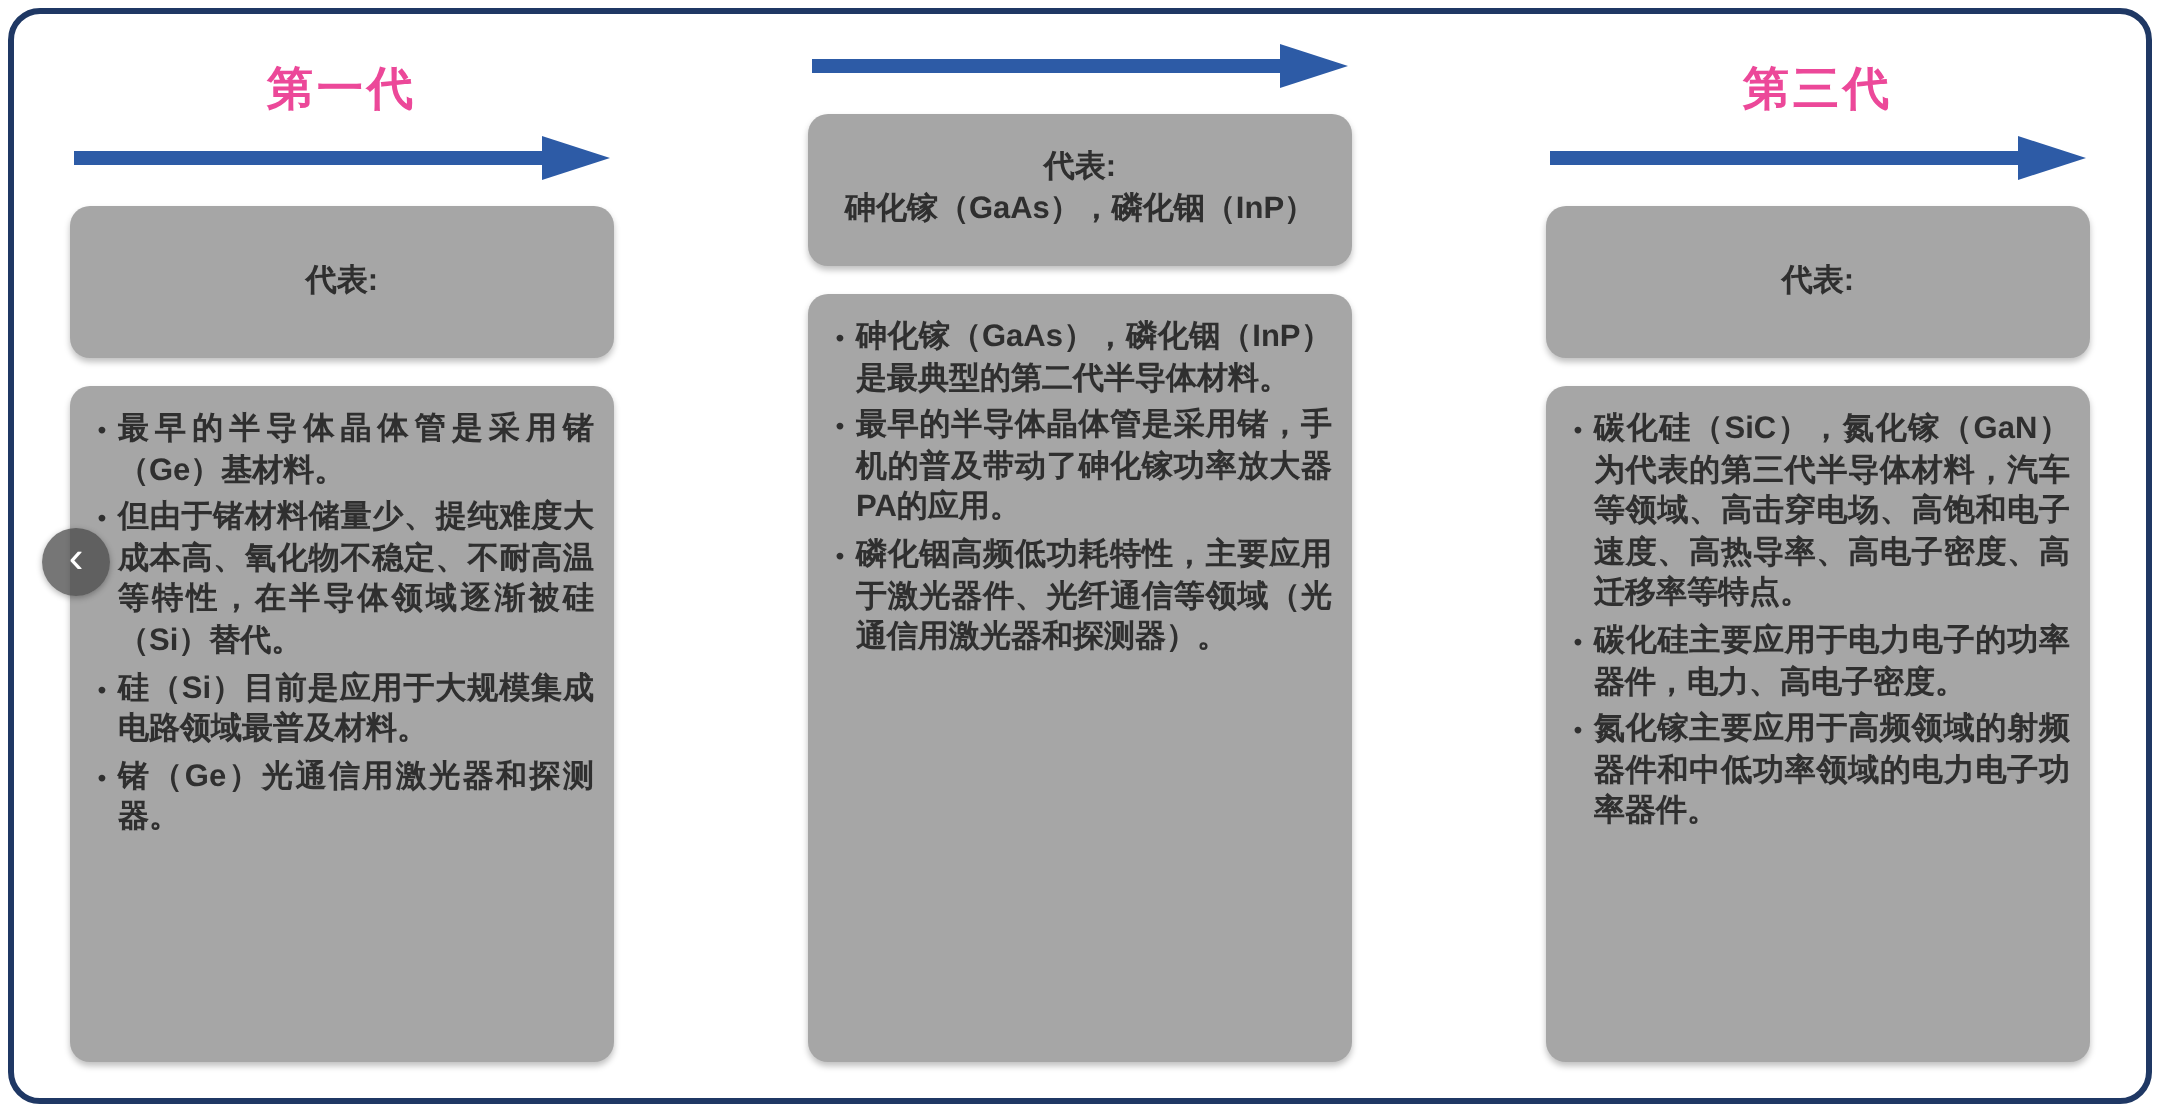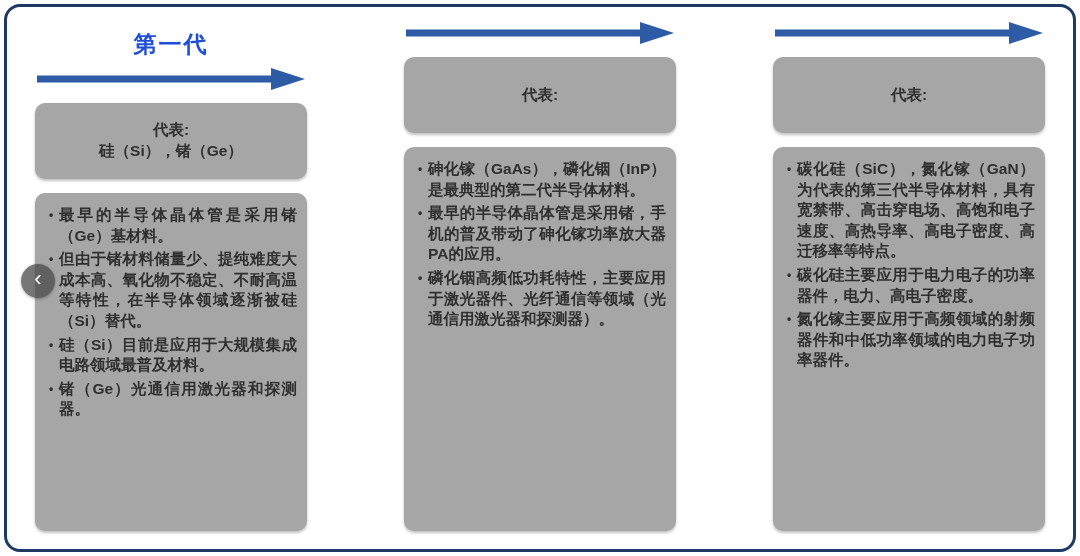--- a/index.html
+++ b/index.html
@@ -25,21 +25,21 @@
   }
   .column {
     width: 272px;
     display: flex;
     flex-direction: column;
   }
   .gen-title {
     text-align: center;
     font-size: 23px;
     font-weight: bold;
-    color: #1d4ed8;
+    color: #ec4899;
     letter-spacing: 2px;
     padding: 8px 0 7px 0;
   }
   .arrow { height: 24px; margin-bottom: 12px; }
   .arrow svg { display: block; width: 100%; height: 100%; }
   .rep-box {
     background: #a6a6a6;
     border-radius: 10px;
     min-height: 76px;
     display: flex;
@@ -109,21 +109,20 @@
     <section class="column">
       <h2 class="gen-title">第一代</h2>
       <div class="arrow">
         <svg viewBox="0 0 272 24" preserveAspectRatio="none" aria-hidden="true">
           <line x1="2" y1="12" x2="238" y2="12" stroke="#2d5ba6" stroke-width="7"></line>
           <polygon points="236,1 270,12 236,23" fill="#2d5ba6"></polygon>
         </svg>
       </div>
       <div class="rep-box">
         <div>代表:</div>
-        <div>硅（Si），锗（Ge）</div>
       </div>
       <ul class="detail-box">
         <li class="bullet">
           <span class="bullet-marker">•</span>
           <span class="bullet-text">最早的半导体晶体管是采用锗（Ge）基材料。</span>
         </li>
         <li class="bullet">
           <span class="bullet-marker">•</span>
           <span class="bullet-text">但由于锗材料储量少、提纯难度大成本高、氧化物不稳定、不耐高温等特性，在半导体领域逐渐被硅（Si）替代。</span>
         </li>
@@ -140,51 +139,53 @@
 
     <section class="column">
       <div class="arrow">
         <svg viewBox="0 0 272 24" preserveAspectRatio="none" aria-hidden="true">
           <line x1="2" y1="12" x2="238" y2="12" stroke="#2d5ba6" stroke-width="7"></line>
           <polygon points="236,1 270,12 236,23" fill="#2d5ba6"></polygon>
         </svg>
       </div>
       <div class="rep-box">
         <div>代表:</div>
+        <div>砷化镓（GaAs），磷化铟（InP）</div>
       </div>
       <ul class="detail-box">
         <li class="bullet">
           <span class="bullet-marker">•</span>
           <span class="bullet-text">砷化镓（GaAs），磷化铟（InP）是最典型的第二代半导体材料。</span>
         </li>
         <li class="bullet">
           <span class="bullet-marker">•</span>
           <span class="bullet-text">最早的半导体晶体管是采用锗，手机的普及带动了砷化镓功率放大器PA的应用。</span>
         </li>
         <li class="bullet">
           <span class="bullet-marker">•</span>
           <span class="bullet-text">磷化铟高频低功耗特性，主要应用于激光器件、光纤通信等领域（光通信用激光器和探测器）。</span>
         </li>
       </ul>
     </section>
 
     <section class="column">
+      <h2 class="gen-title">第三代</h2>
       <div class="arrow">
         <svg viewBox="0 0 272 24" preserveAspectRatio="none" aria-hidden="true">
           <line x1="2" y1="12" x2="238" y2="12" stroke="#2d5ba6" stroke-width="7"></line>
           <polygon points="236,1 270,12 236,23" fill="#2d5ba6"></polygon>
         </svg>
       </div>
       <div class="rep-box">
         <div>代表:</div>
       </div>
       <ul class="detail-box">
         <li class="bullet">
           <span class="bullet-marker">•</span>
-          <span class="bullet-text">碳化硅（SiC），氮化镓（GaN）为代表的第三代半导体材料，具有宽禁带、高击穿电场、高饱和电子速度、高热导率、高电子密度、高迁移率等特点。</span>
+          <span class="bullet-text">碳化硅（SiC），氮化镓（GaN）为代表的第三代半导体材料，汽车等领域、高击穿电场、高饱和电子速度、高热导率、高电子密度、高迁移率等特点。</span>
         </li>
         <li class="bullet">
           <span class="bullet-marker">•</span>
           <span class="bullet-text">碳化硅主要应用于电力电子的功率器件，电力、高电子密度。</span>
         </li>
         <li class="bullet">
           <span class="bullet-marker">•</span>
           <span class="bullet-text">氮化镓主要应用于高频领域的射频器件和中低功率领域的电力电子功率器件。</span>
         </li>
       </ul>

